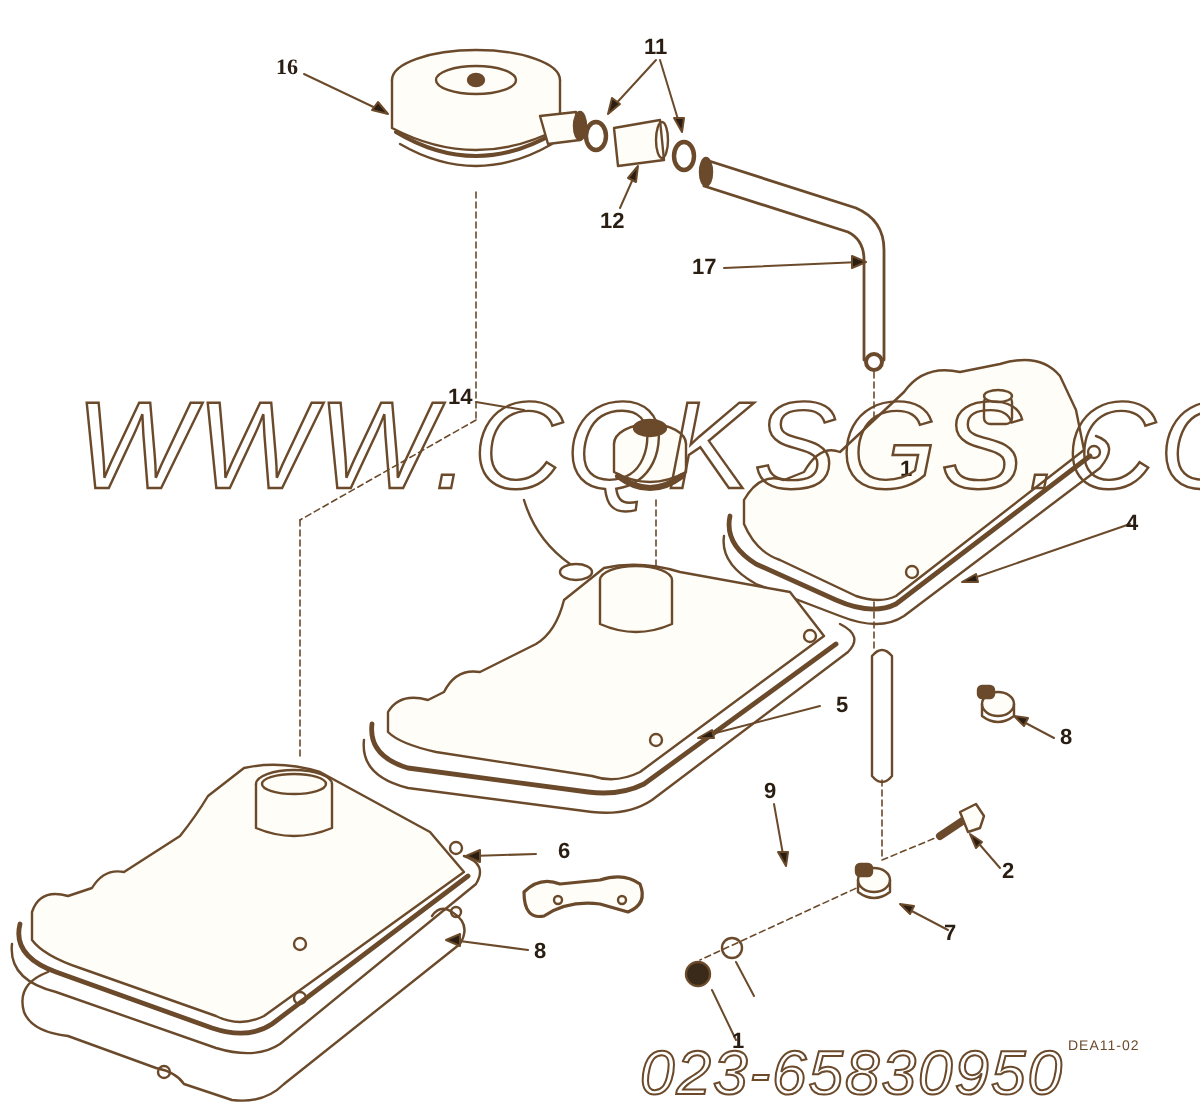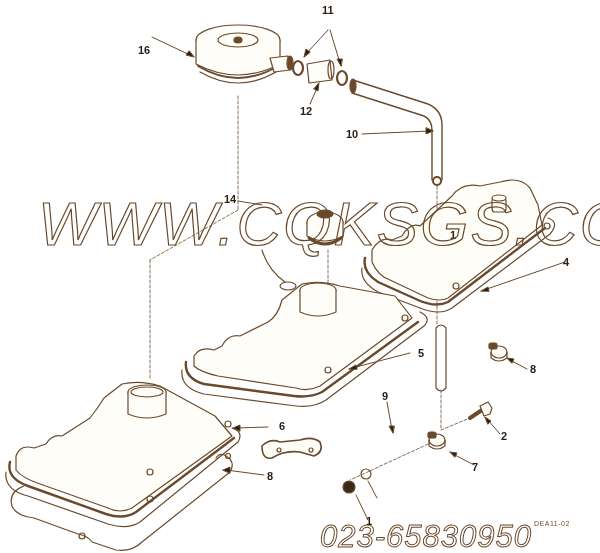--- a/index.html
+++ b/index.html
@@ -150,24 +150,24 @@
         <polygon points="507,358 514,359 512,363"></polygon>
       <line x1="500" y1="434" x2="487" y2="419"></line>
         <polygon points="485,417 491,421 488,424"></polygon>
       <line x1="474" y1="465" x2="453" y2="454"></line>
         <polygon points="450,452 457,453 455,457"></polygon>
       <line x1="377" y1="498" x2="368" y2="481"></line>
       <line x1="356" y1="495" x2="368" y2="520"></line>
     </g>
   </svg>
 
-  <span class="callout" style="left:138px;top:45px;">16</span>
-  <span class="callout" style="left:322px;top:5px;">11</span>
+  <span class="callout" style="left:138px;top:29px;font-family:Liberation Serif, serif;">16</span>
+  <span class="callout" style="left:322px;top:19px;">11</span>
   <span class="callout" style="left:300px;top:106px;text-align:right;">12</span>
-  <span class="callout" style="left:346px;top:129px;">10</span>
+  <span class="callout" style="left:346px;top:129px;">17</span>
   <span class="callout" style="left:224px;top:194px;">14</span>
   <span class="callout" style="left:450px;top:230px;">1</span>
   <span class="callout" style="left:563px;top:257px;">4</span>
   <span class="callout" style="left:418px;top:348px;">5</span>
   <span class="callout" style="left:279px;top:421px;">6</span>
   <span class="callout" style="left:267px;top:471px;">8</span>
   <span class="callout" style="left:382px;top:391px;">9</span>
   <span class="callout" style="left:530px;top:364px;">8</span>
   <span class="callout" style="left:501px;top:431px;">2</span>
   <span class="callout" style="left:472px;top:462px;">7</span>

